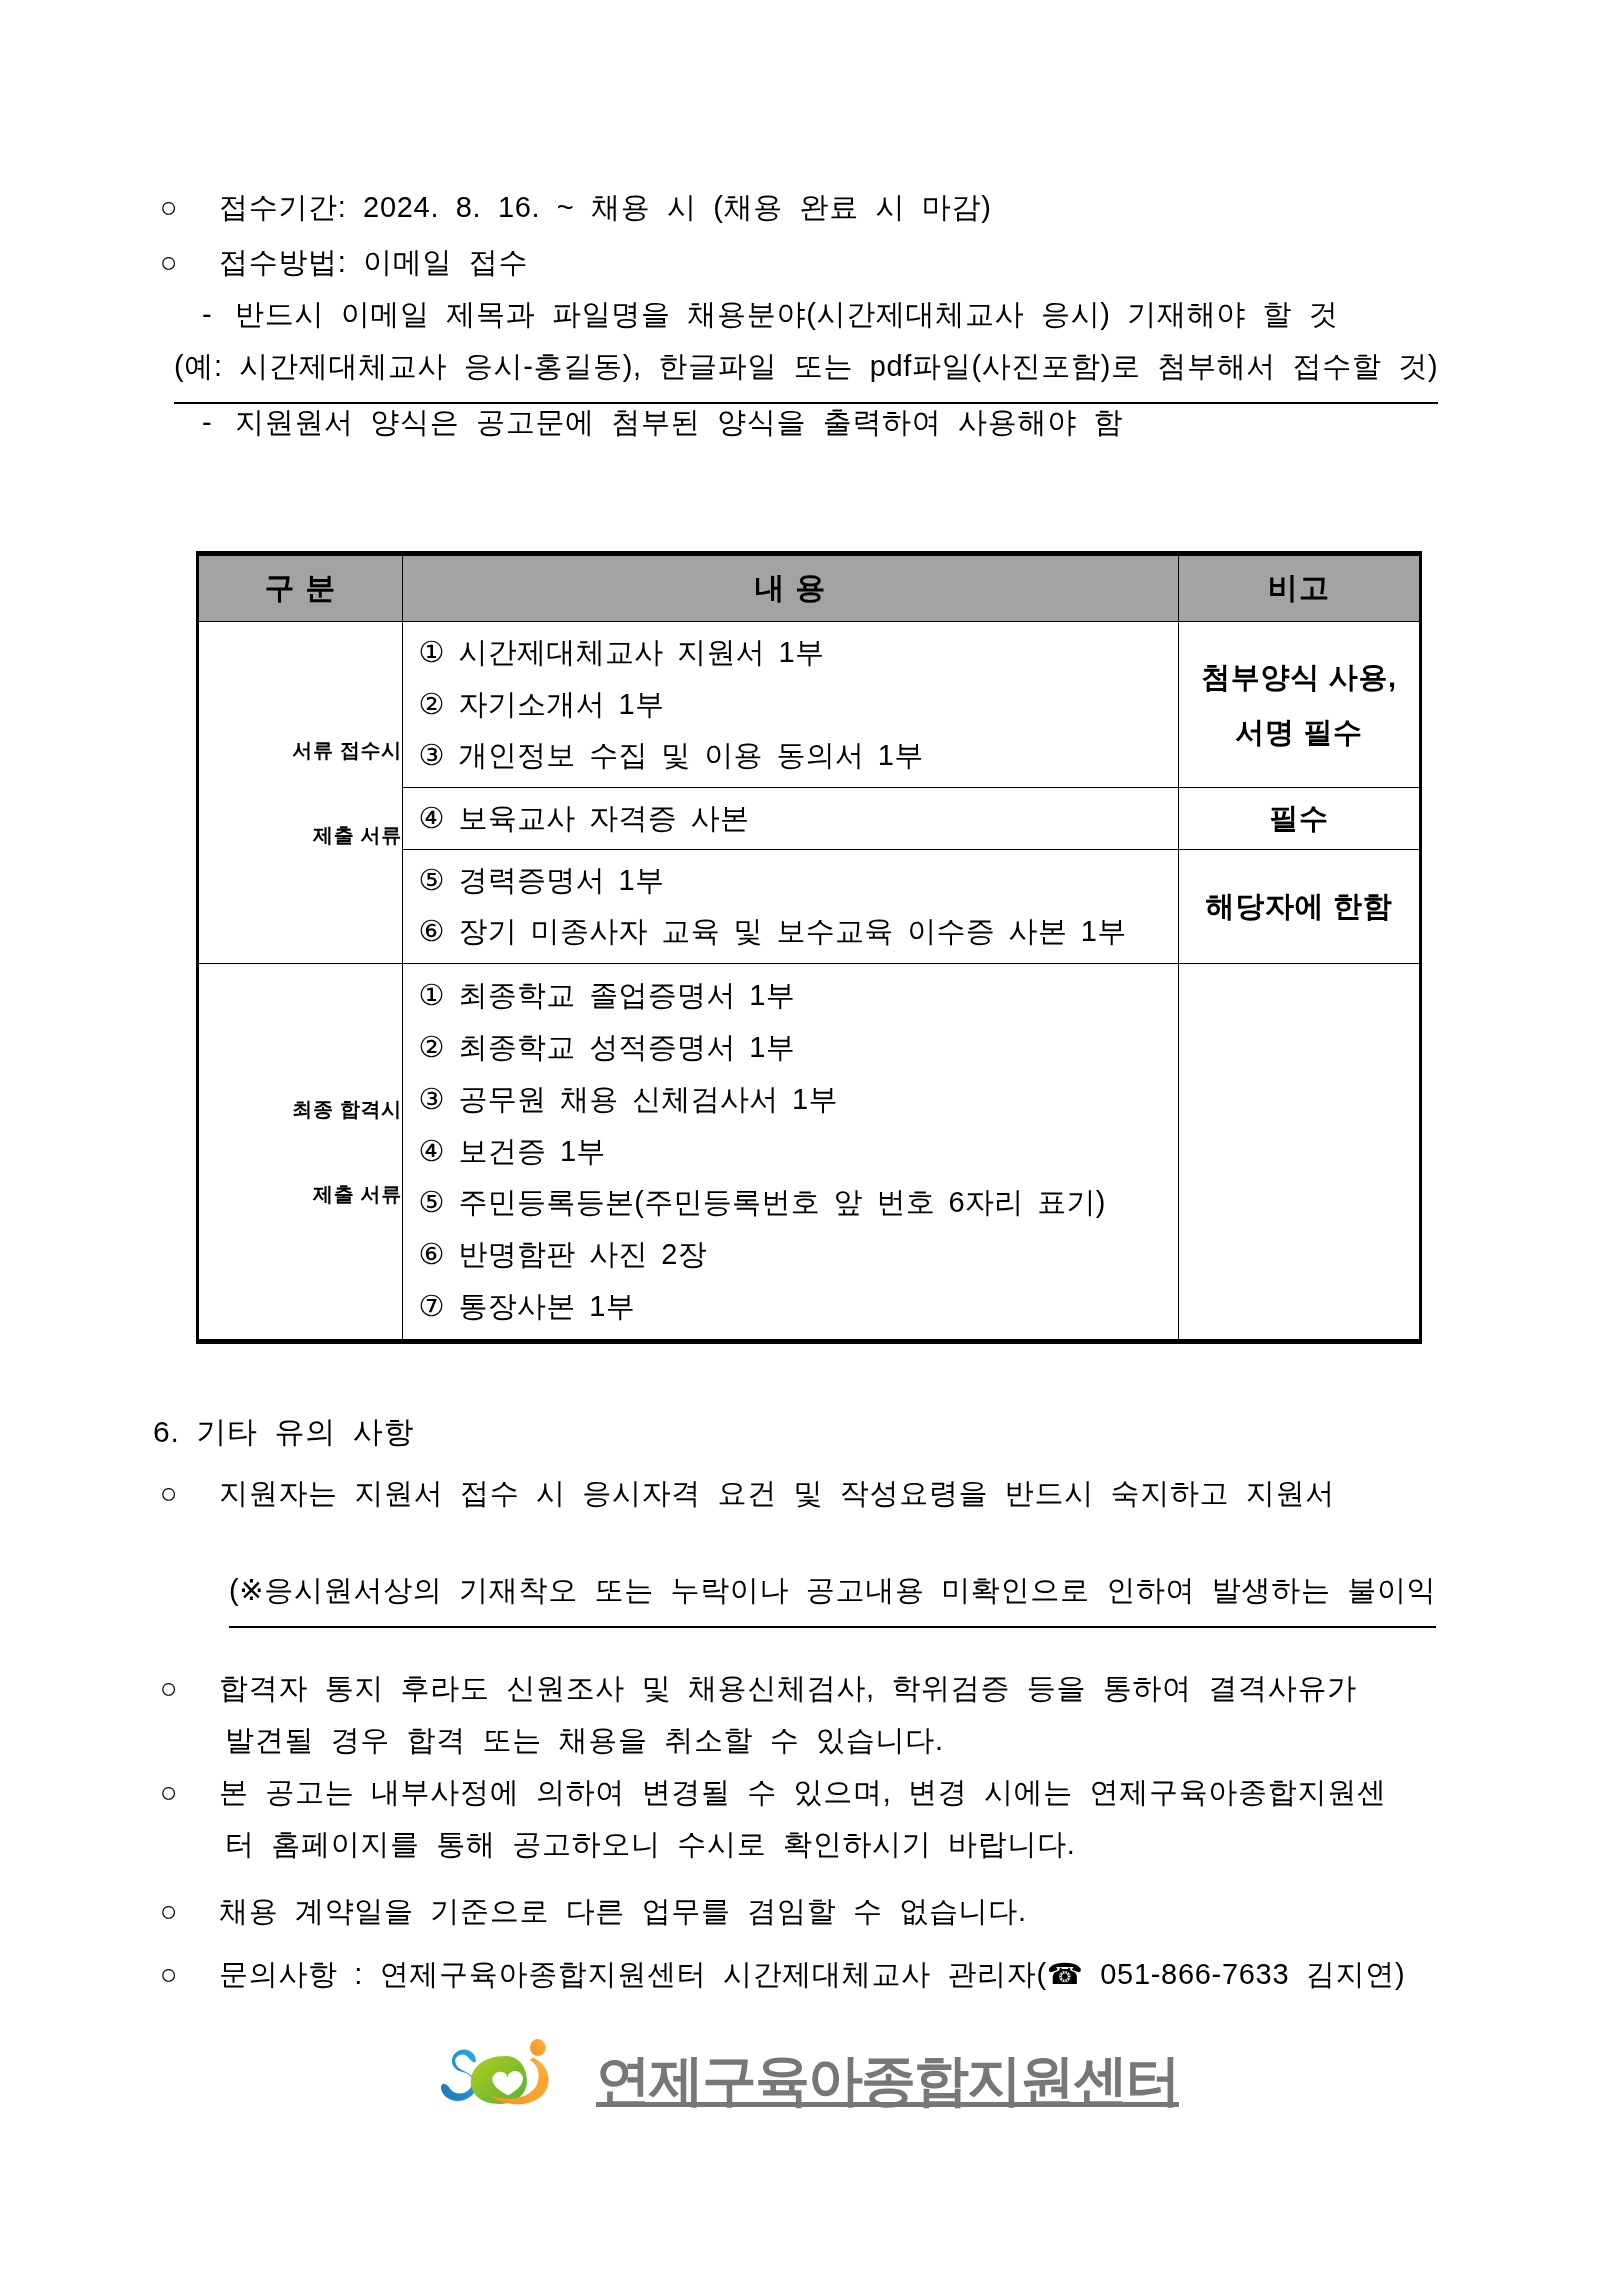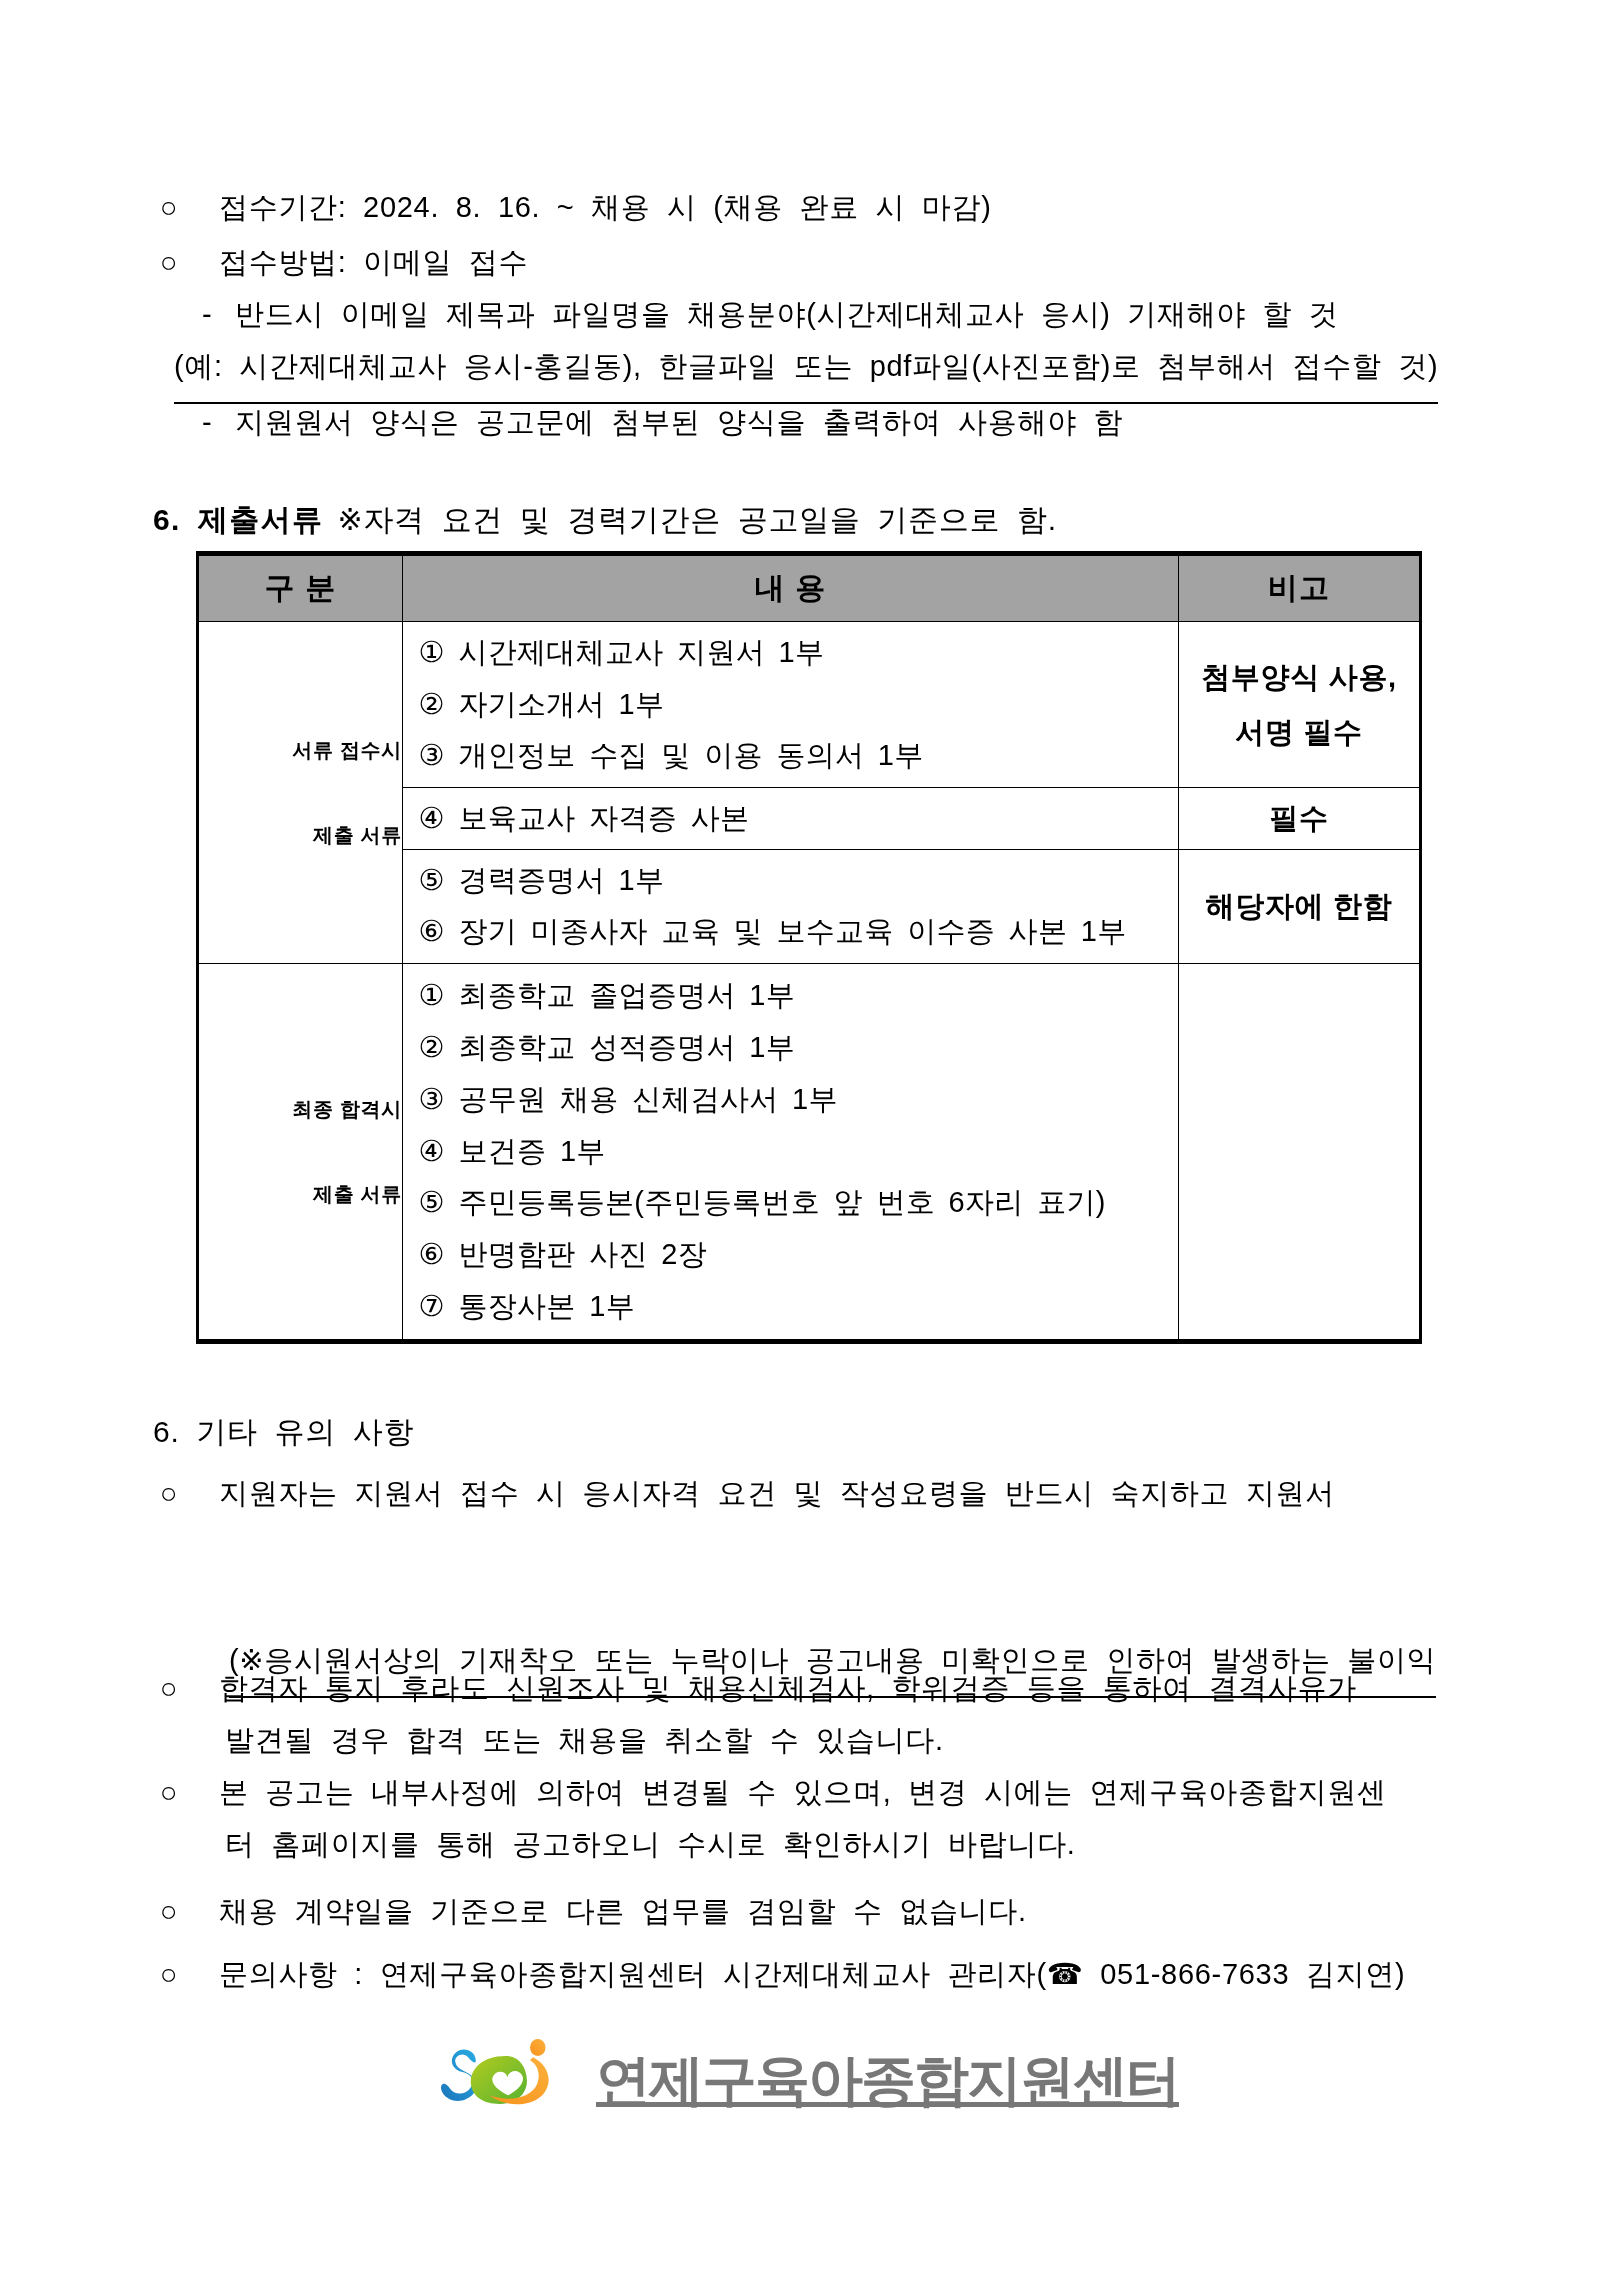--- a/index.html
+++ b/index.html
@@ -82,25 +82,20 @@
     <span>반드시 이메일 제목과 파일명을 채용분야(시간제대체교사 응시) 기재해야 할 것</span>
   </div>
   <div class="ln" style="left:174px;top:347px;">
     <span class="ul">(예: 시간제대체교사 응시-홍길동), 한글파일 또는 pdf파일(사진포함)로 첨부해서 접수할 것)</span>
   </div>
   <div class="ln" style="left:202px;top:403px;">
     <span class="mkd">-</span>
     <span>지원원서 양식은 공고문에 첨부된 양식을 출력하여 사용해야 함</span>
   </div>
 
-  <div class="ln heading" style="left:153px;top:501px;">
-    <b>6. 제출서류</b>
-    <span style="width:14.3px;display:inline-block;"></span>
-    <span>※자격 요건 및 경력기간은 공고일을 기준으로 함.</span>
-  </div>
 
   <table class="docs">
     <colgroup>
         <col style="width:205px;">
         <col style="width:776px;">
         <col style="width:242px;">
       </colgroup>
     <tbody>
         <tr style="height:68px;">
       <th>구 분</th>
@@ -161,21 +156,21 @@
     </tr>
   </tbody>
     </table>
 
   <div class="ln heading" style="left:153px;top:1413px;">6. 기타 유의 사항</div>
 
   <div class="ln" style="left:160px;top:1474px;">
     <span class="mk">○</span>
     <span>지원자는 지원서 접수 시 응시자격 요건 및 작성요령을 반드시 숙지하고 지원서</span>
   </div>
-  <div class="ln" style="left:229px;top:1641px;">
+  <div class="ln" style="left:229px;top:1571px;">
     <span class="ul">(※응시원서상의 기재착오 또는 누락이나 공고내용 미확인으로 인하여 발생하는 불이익</span>
   </div>
 
   <div class="ln" style="left:160px;top:1669px;">
     <span class="mk">○</span>
     <span>합격자 통지 후라도 신원조사 및 채용신체검사, 학위검증 등을 통하여 결격사유가</span>
   </div>
   <div class="ln" style="left:225px;top:1721px;">
     <span>발견될 경우 합격 또는 채용을 취소할 수 있습니다.</span>
   </div>

